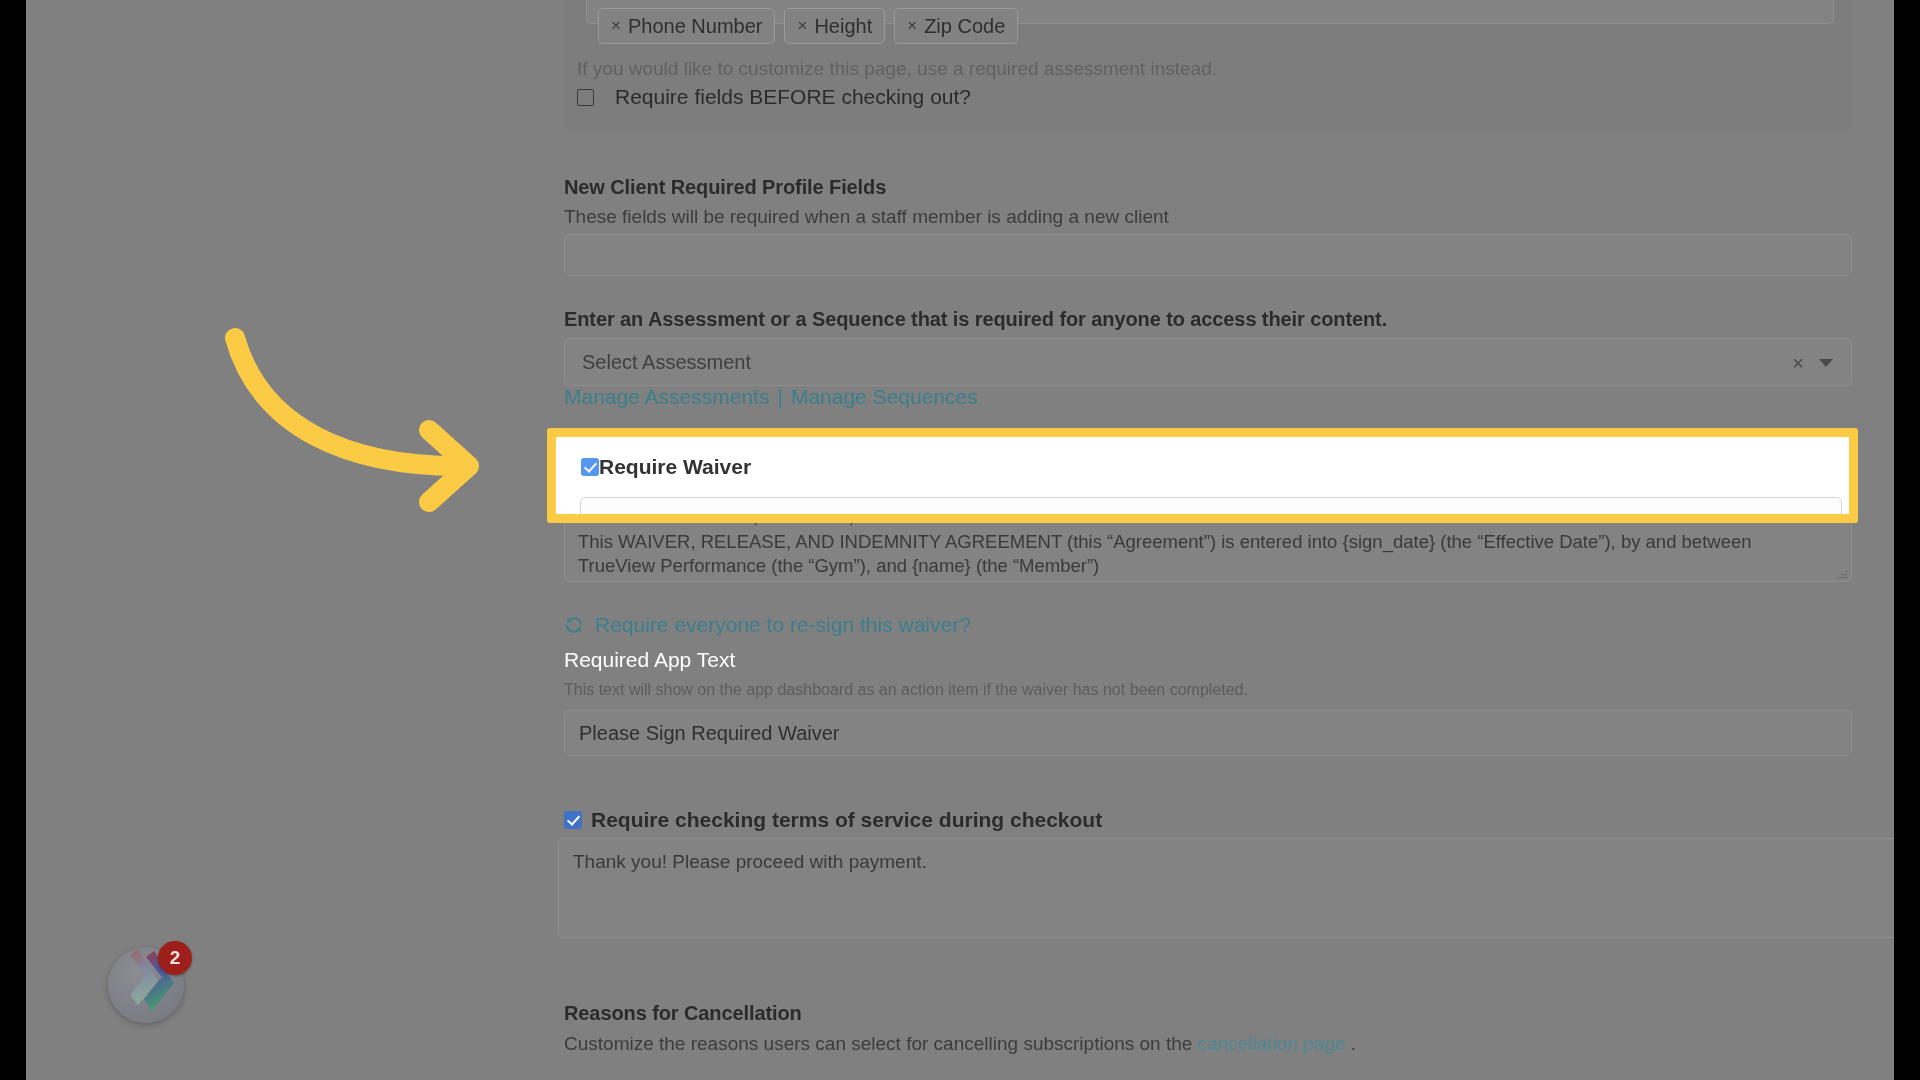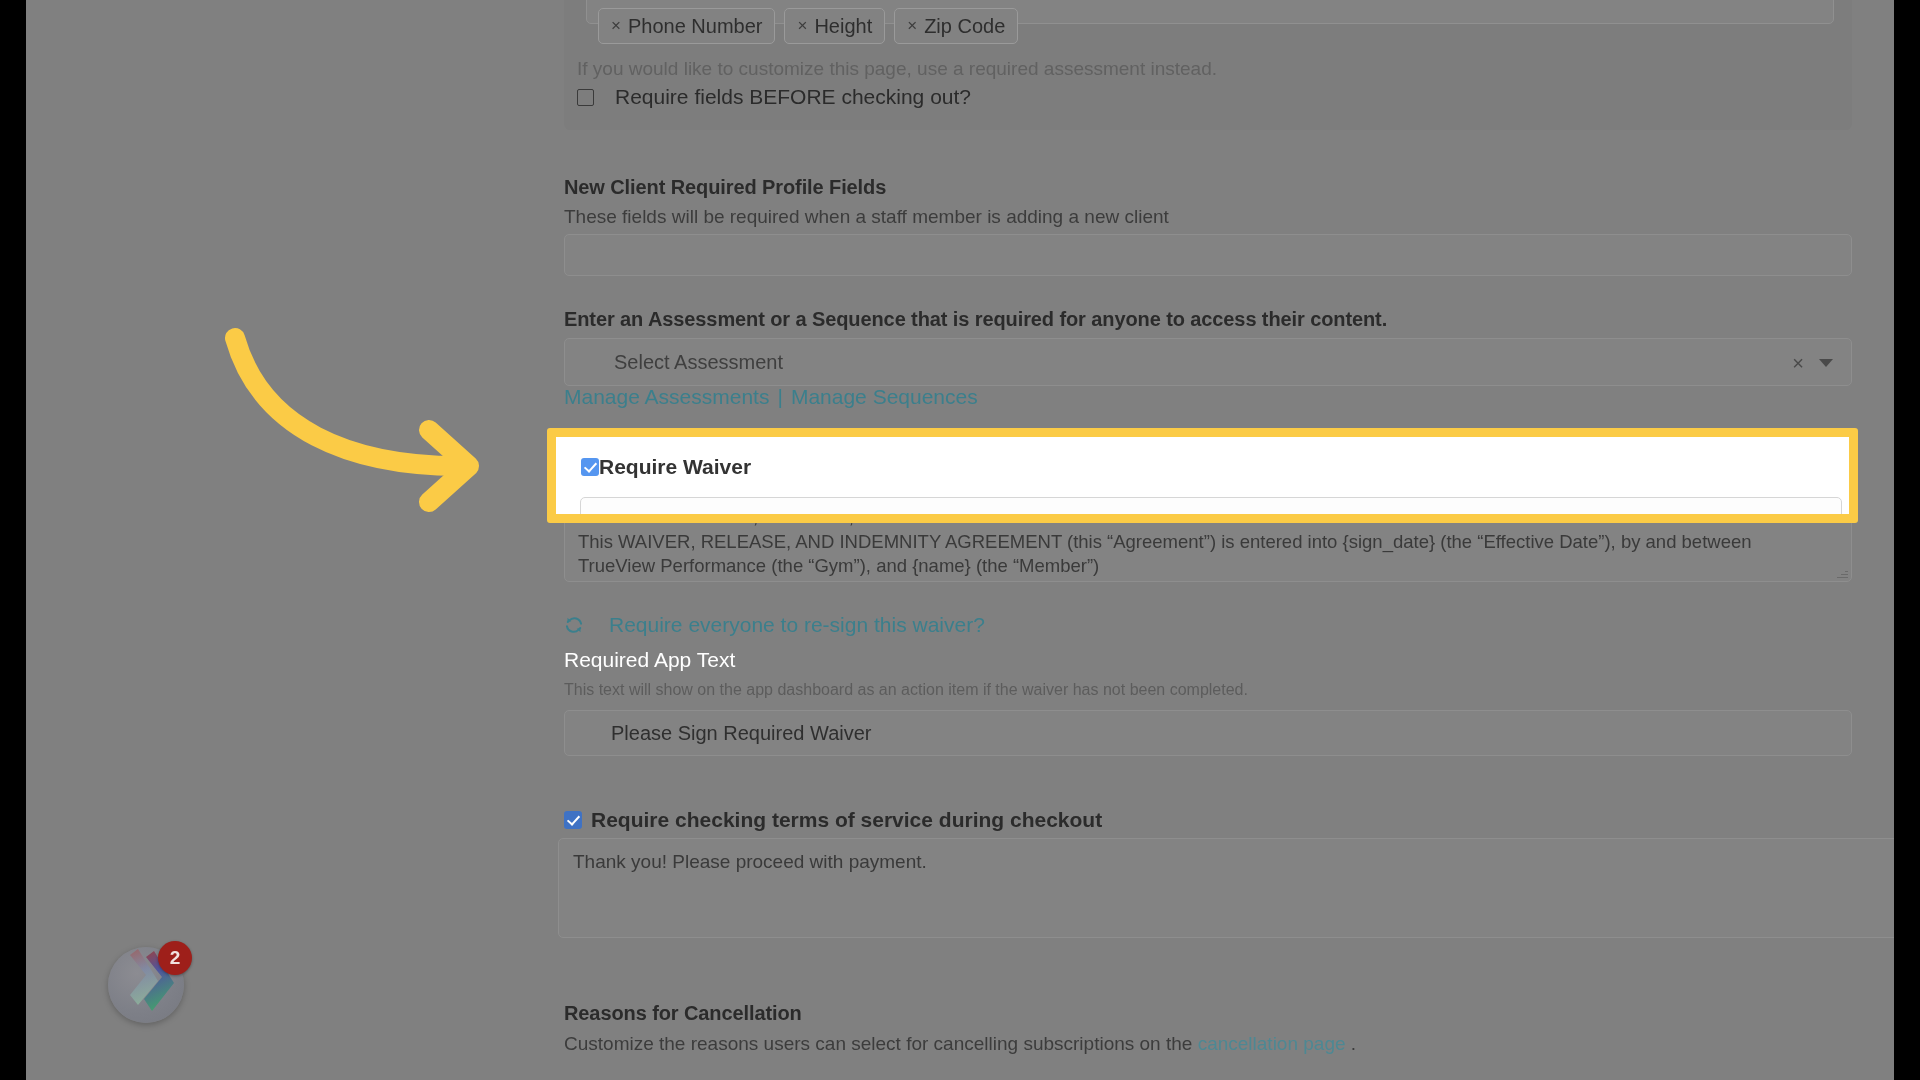--- a/index.html
+++ b/index.html
@@ -30,21 +30,20 @@
 
   
   .card {
     background: #7d7d7d;
     border-radius: 5px;
   }
   .field {
     background: #838383;
     border: 1px solid #8e8e8e;
     border-radius: 5px;
-    padding-left: 32px;
   }
 
   .h-strong {
     font-size: 20px;
     font-weight: bold;
     color: #2b2b2b;
     letter-spacing: -0.1px;
   }
   .h-med {
     font-size: 21px;
@@ -216,21 +215,21 @@
     width: 12px; height: 12px;
   }
   #waiverResize i {
     position: absolute; right: 0; bottom: 0;
     display: block; height: 1.2px; background: #6a6a6a;
   }
 
   
   #resignRow {
     position: absolute; left: 538px; top: 613px;
-    display: flex; align-items: center; gap: 25px;
+    display: flex; align-items: center; gap: 11px;
   }
   #resignIcon { width: 20px; height: 20px; display: block; }
 
   #appTextTitle { position: absolute; left: 538px; top: 648px; }
   #appTextSub   { position: absolute; left: 538px; top: 681px; }
   #appTextInput {
     position: absolute; left: 538px; top: 710px;
     width: 1288px; height: 46px;
     display: flex; align-items: center;
   }

